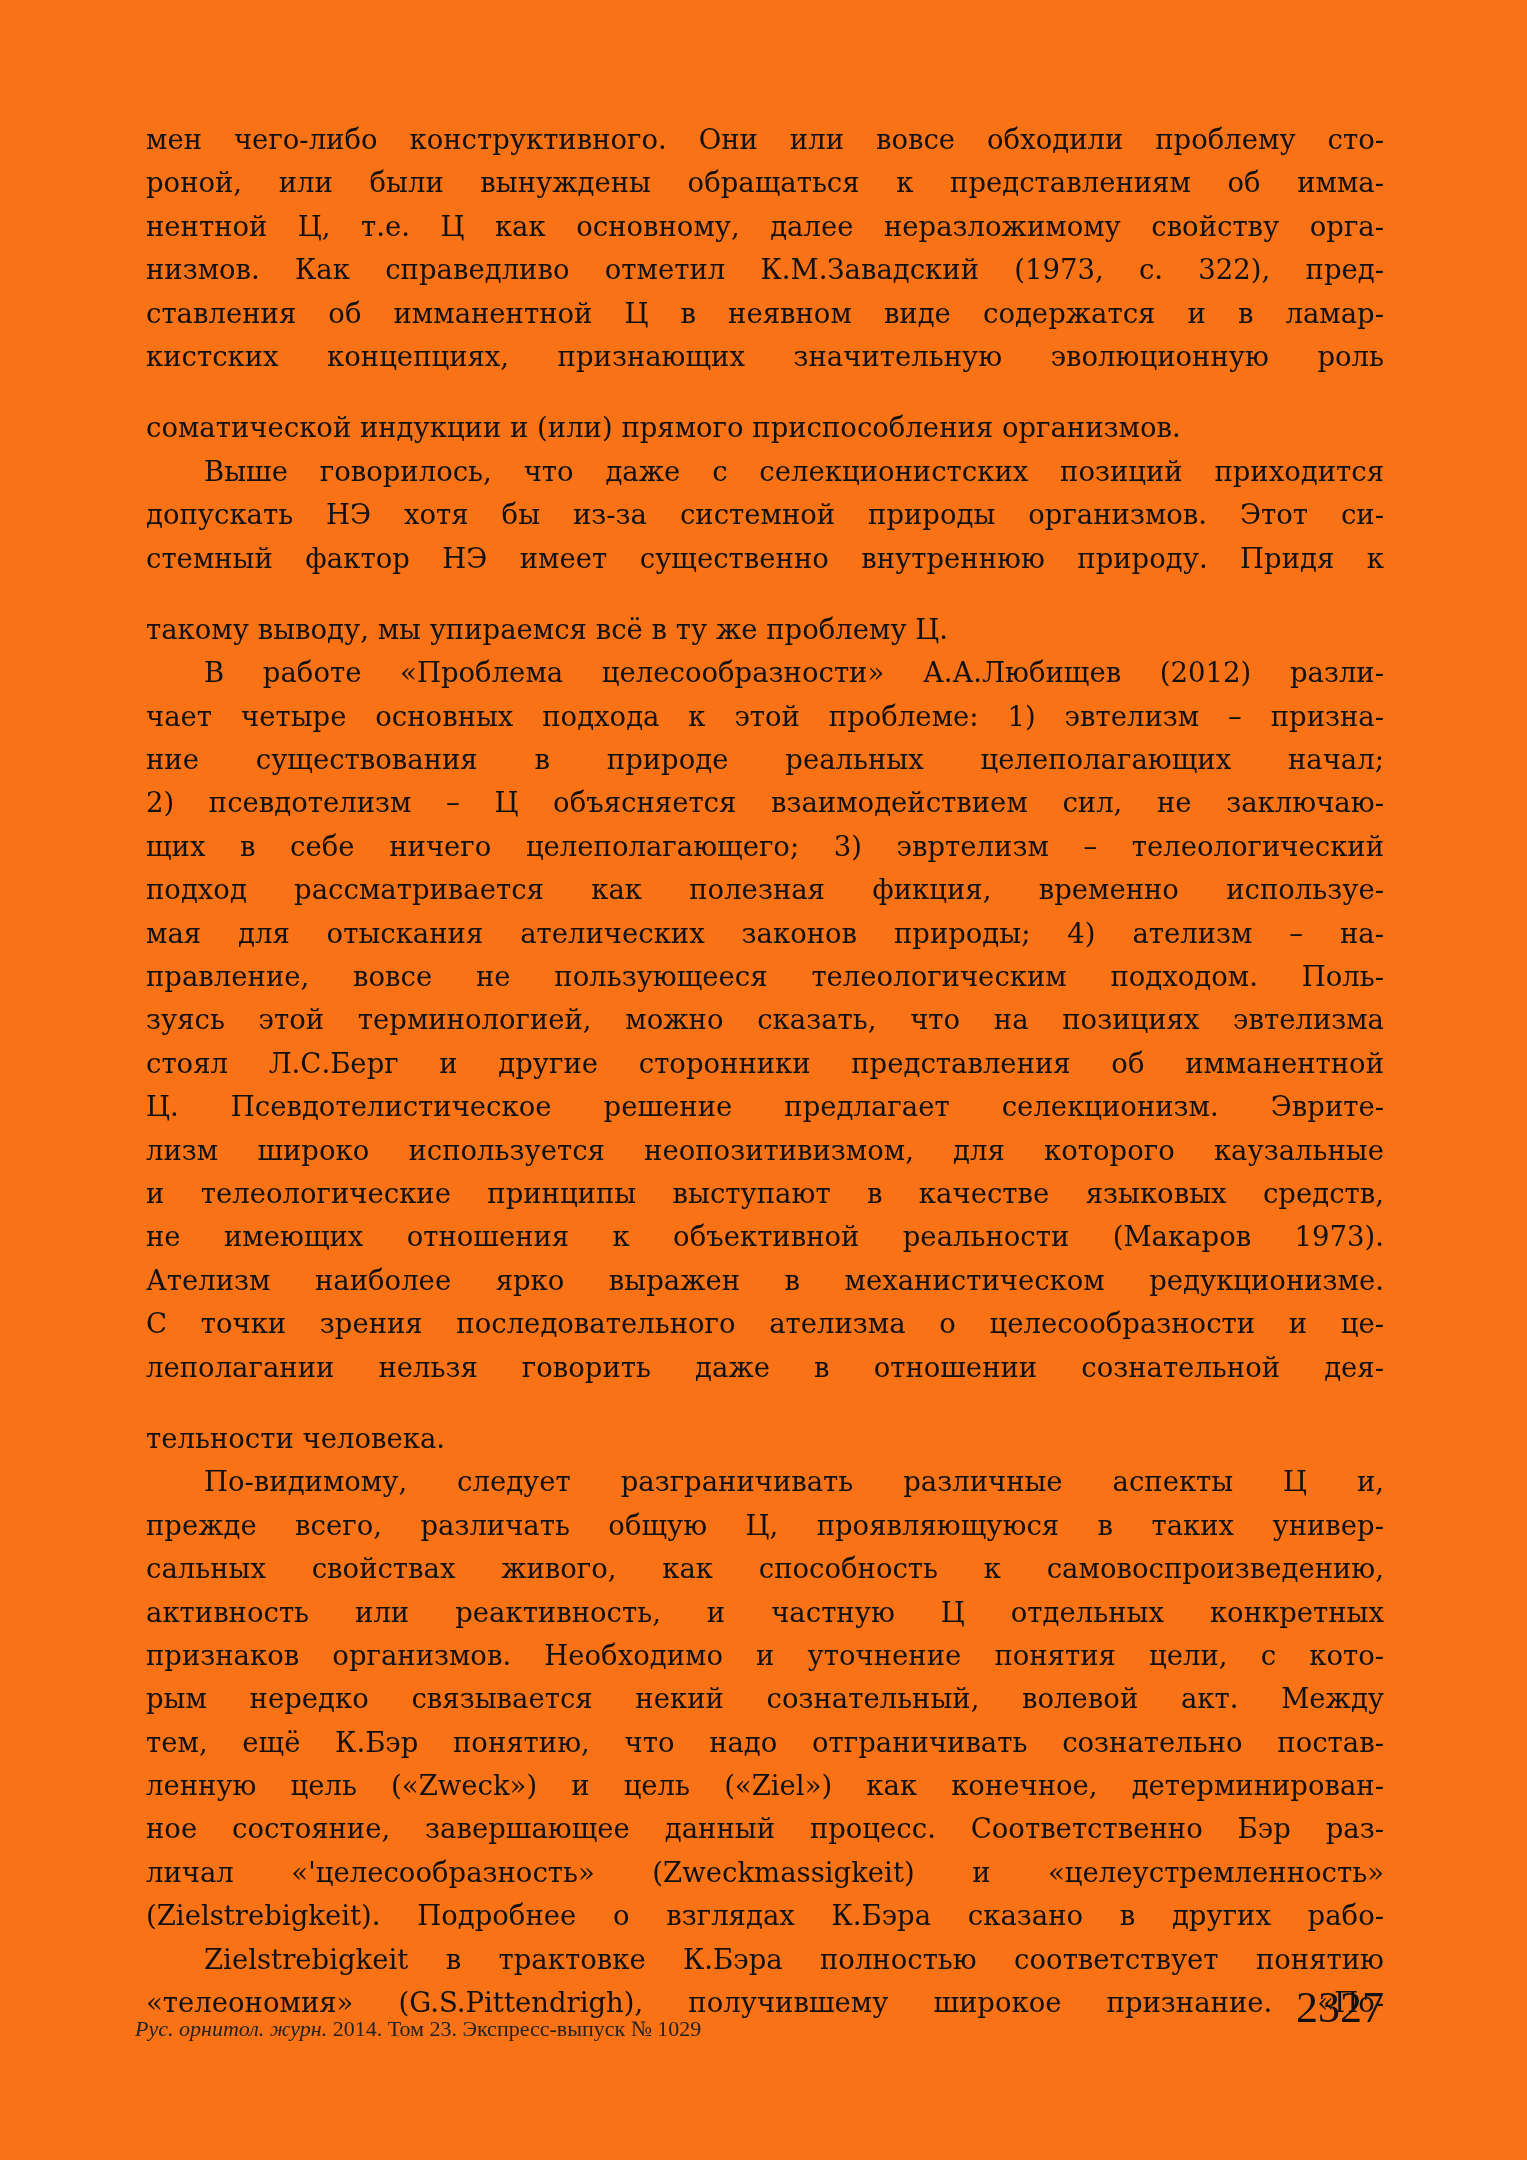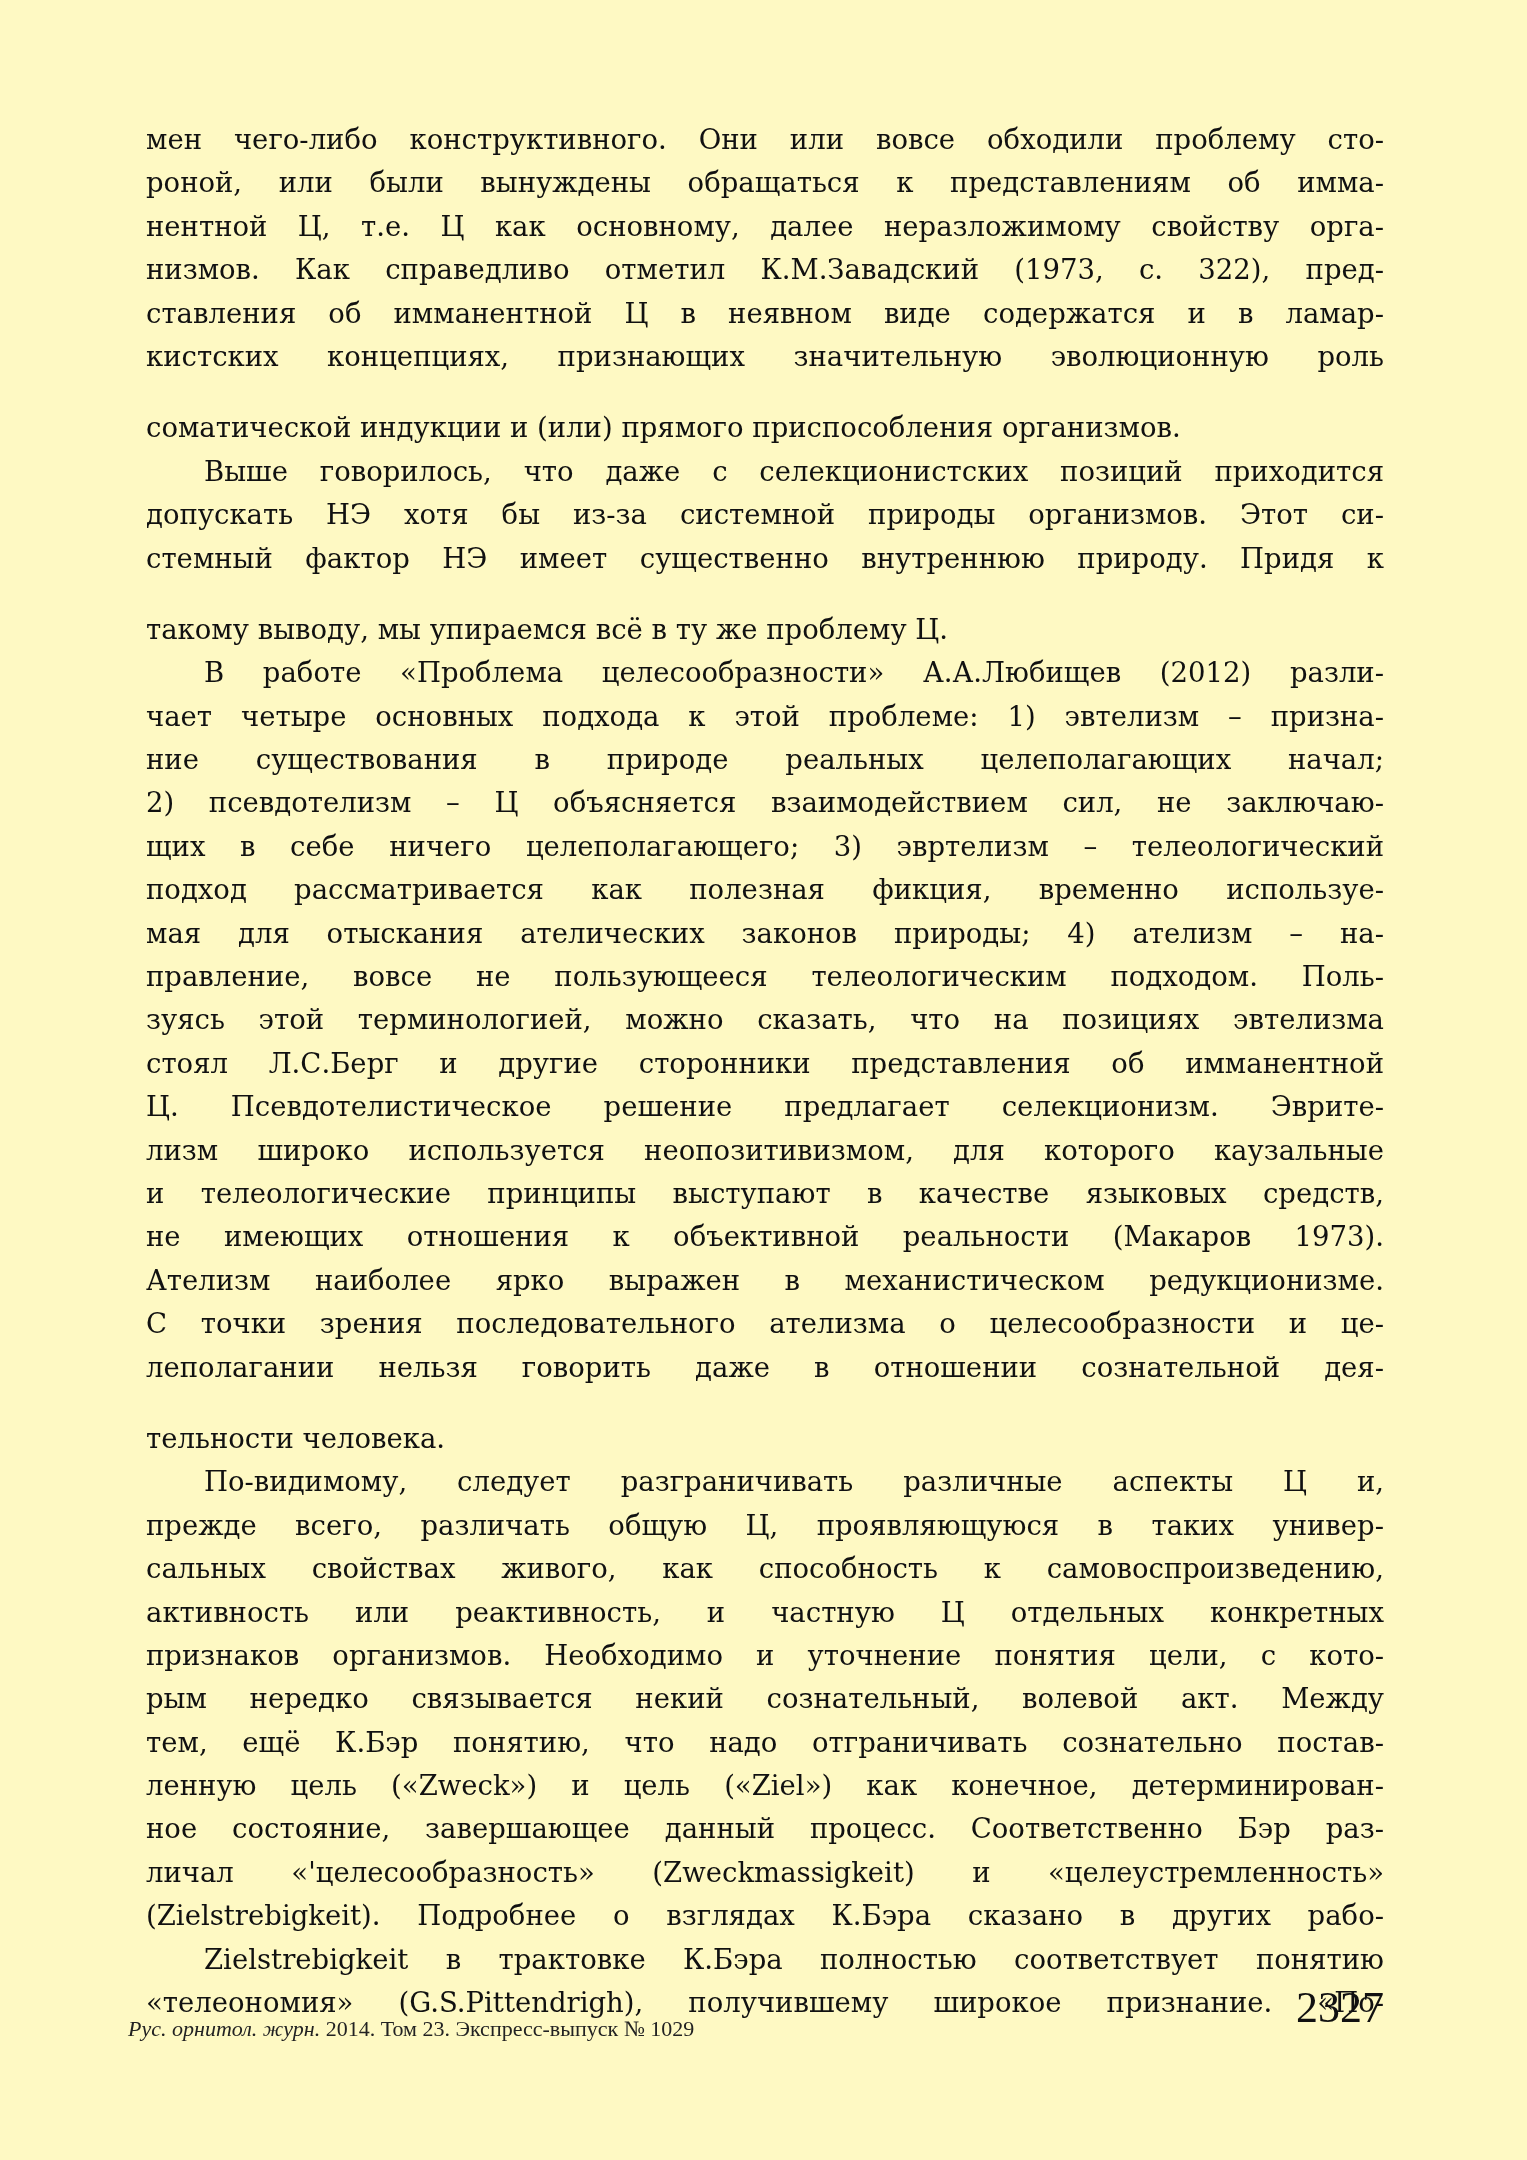--- a/index.html
+++ b/index.html
@@ -1,31 +1,31 @@
 <!DOCTYPE html>
 <html><head>
   <meta charset="utf-8">
   <style>
     html, body { margin: 0; padding: 0; background: #ffffff; }
     body { width: 1527px; height: 2160px; position: relative; overflow: hidden; }
-    .page { position: absolute; left: 0; top: 0; width: 1527px; height: 2160px; background: #fef9c3; }
+    .page { position: absolute; left: 0; top: 0; width: 1527px; height: 2160px; background: #f97316; }
     .text-column {
       position: absolute; left: 146px; top: 118px; width: 1238px;
       font-family: "DejaVu Serif", "Liberation Serif", serif;
       font-size: 27.5px; color: #111111;
     }
     .line {
       display: block; height: 43.4px; line-height: 43.4px;
       white-space: nowrap; text-align: justify; text-align-last: justify;
       overflow: hidden;
     }
     .line.last { text-align: left; text-align-last: left; margin-top: 28px; }
     .line.indent { padding-left: 58px; }
     .footer-citation {
-      position: absolute; left: 128px; top: 2016px;
+      position: absolute; left: 135px; top: 2016px;
       font-family: "Liberation Serif", serif; font-size: 22px; color: #222222;
     }
     .footer-citation .ital { font-style: italic; }
     .page-number {
       position: absolute; right: 143px; top: 1982px;
       font-family: "Liberation Serif", serif; font-size: 44px; color: #111111;
     }
   </style>
 </head>
 <body>

